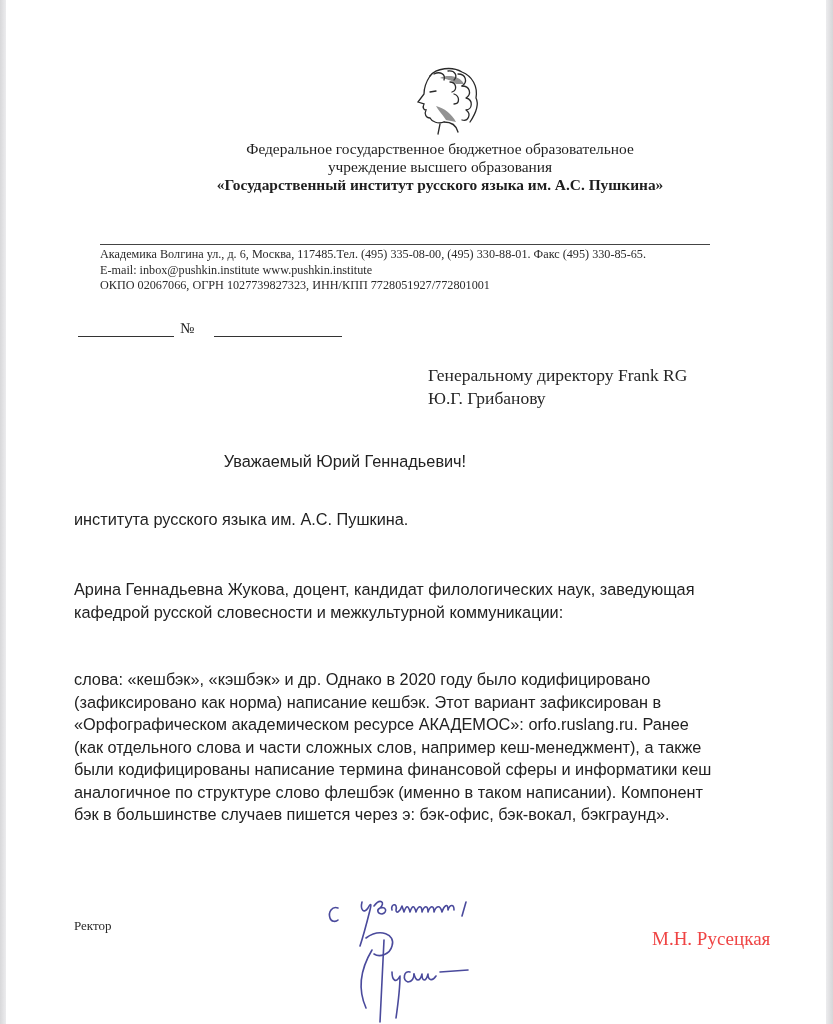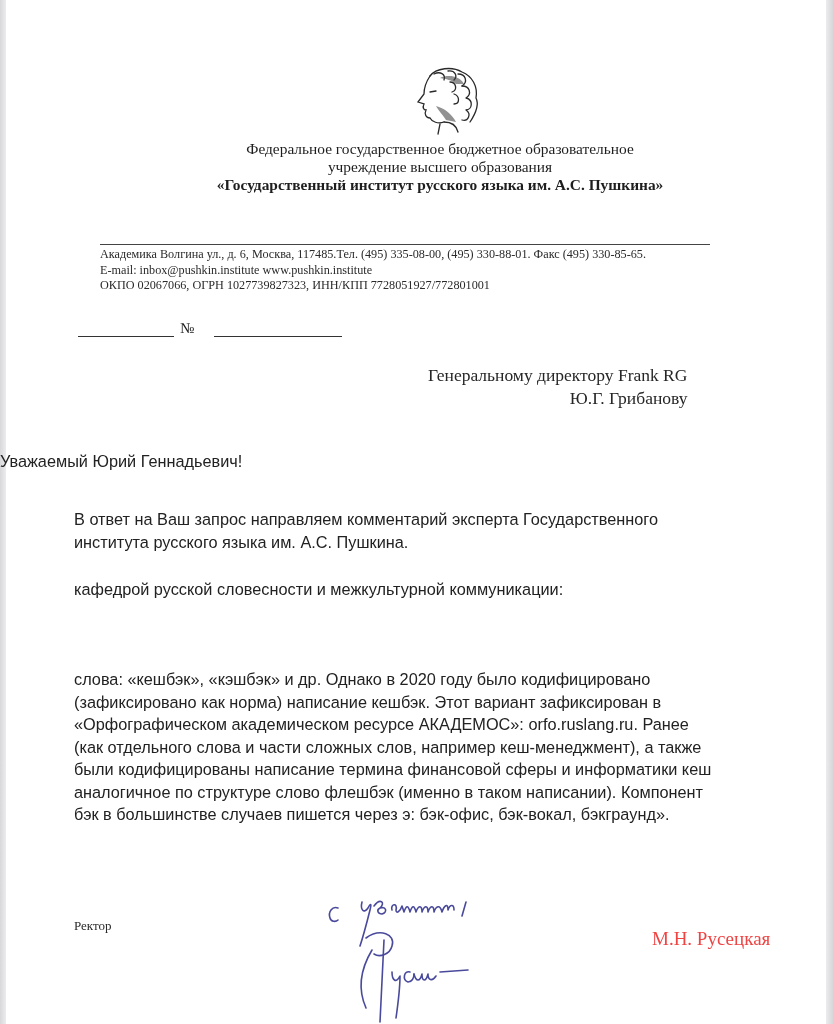--- a/index.html
+++ b/index.html
@@ -24,24 +24,24 @@
     border-top: 1px solid #444; }
 
   .contacts { position: absolute; left: 100px; width: 680px; top: 247px;
     font-size: 12.2px; line-height: 15.5px; color: #2a2a2a; }
 
   .regline { position: absolute; top: 322px; font-size: 15px; }
   .regline .blank1 { position: absolute; left: 78px; top: 14px; width: 96px; border-top: 1px solid #333; }
   .regline .num { position: absolute; left: 180px; top: -2px; }
   .regline .blank2 { position: absolute; left: 214px; top: 14px; width: 128px; border-top: 1px solid #333; }
 
-  .addressee { position: absolute; left: 428px; top: 364px; font-size: 17.5px; line-height: 23px; color: #262626; text-align: right; }
+  .addressee { position: absolute; left: 428px; top: 364px; font-size: 17.5px; line-height: 23px; color: #262626; }
 
   .sans { font-family: "Liberation Sans", sans-serif; }
-  .greeting { position: absolute; left: 0; width: 690px; top: 452px; 
+  .greeting { position: absolute; left: 0; width: 690px; top: 452px; text-align: center;
     font-size: 16.3px; color: #222; }
 
   .body-text { position: absolute; left: 74px; width: 720px; font-size: 16.3px; line-height: 22.5px; color: #222; }
   .p1 { top: 508px; }
   .p2 { top: 578px; }
   .p3 { top: 668px; }
   .body-text .ln { display: block; white-space: nowrap; }
 
   .rector { position: absolute; left: 74px; top: 918px; font-size: 13px; color: #2a2a2a; }
   .signer { position: absolute; left: 652px; top: 928px; font-size: 19px; color: #ef4444; }
@@ -91,25 +91,25 @@
 </div>
 
 <div class="addressee">
   <div>Генеральному директору Frank RG</div>
   <div>Ю.Г. Грибанову</div>
 </div>
 
 <div class="greeting sans">Уважаемый Юрий Геннадьевич!</div>
 
 <div class="body-text sans p1">
-  <span class="ln">В ответ на Ваш запрос направляем комментарий эксперта Государственного</span>
   <span class="ln">института русского языка им. А.С. Пушкина.</span>
 </div>
 
 <div class="body-text sans p2">
+  <span class="ln">Арина Геннадьевна Жукова, доцент, кандидат филологических наук, заведующая</span>
   <span class="ln">кафедрой русской словесности и межкультурной коммуникации:</span>
 </div>
 
 <div class="body-text sans p3">
   <span class="ln">слова: «кешбэк», «кэшбэк» и др. Однако в 2020 году было кодифицировано</span>
   <span class="ln">(зафиксировано как норма) написание кешбэк. Этот вариант зафиксирован в</span>
   <span class="ln">«Орфографическом академическом ресурсе АКАДЕМОС»: orfo.ruslang.ru. Ранее</span>
   <span class="ln">(как отдельного слова и части сложных слов, например кеш-менеджмент), а также</span>
   <span class="ln">были кодифицированы написание термина финансовой сферы и информатики кеш</span>
   <span class="ln">аналогичное по структуре слово флешбэк (именно в таком написании). Компонент</span>

